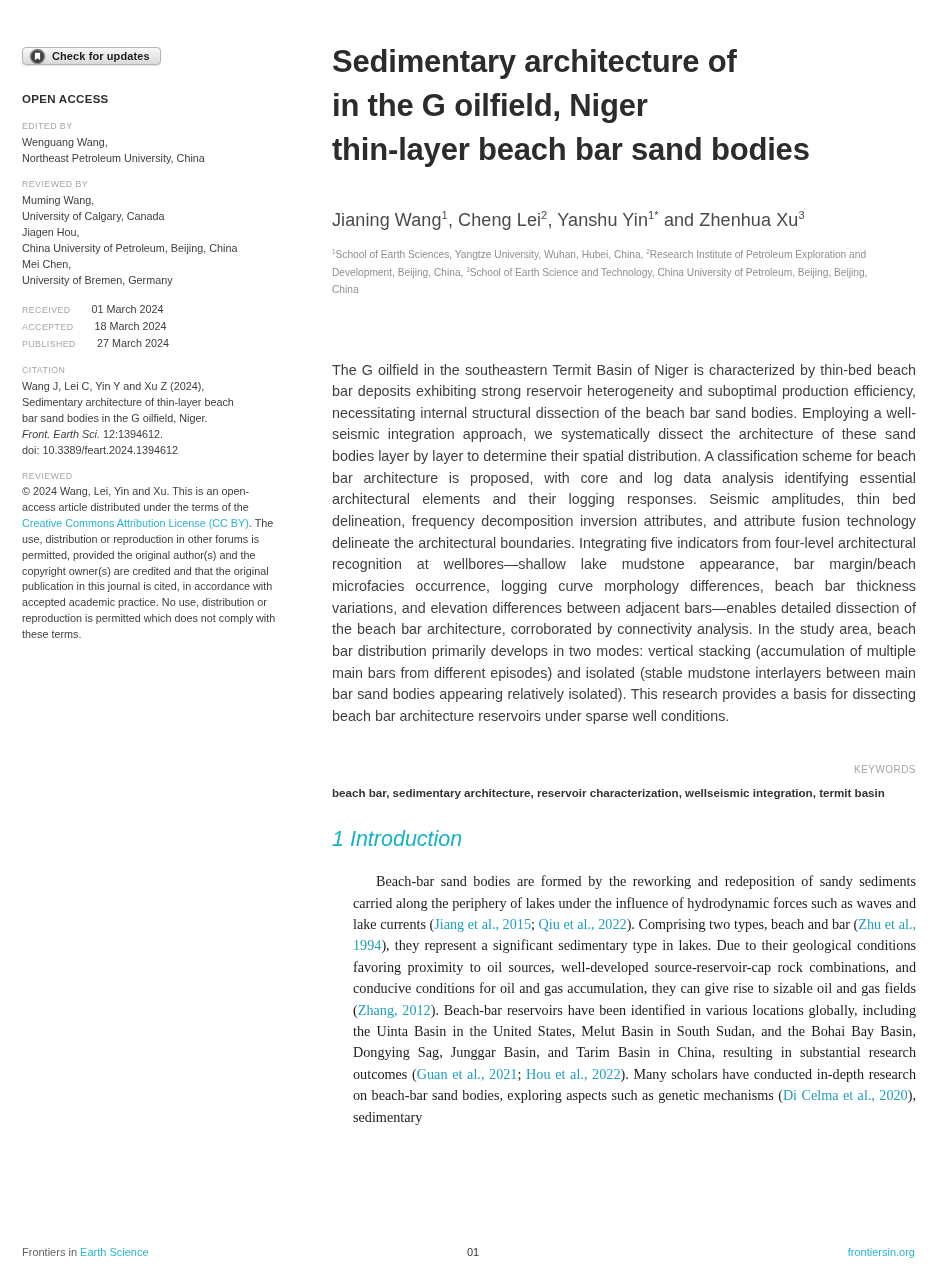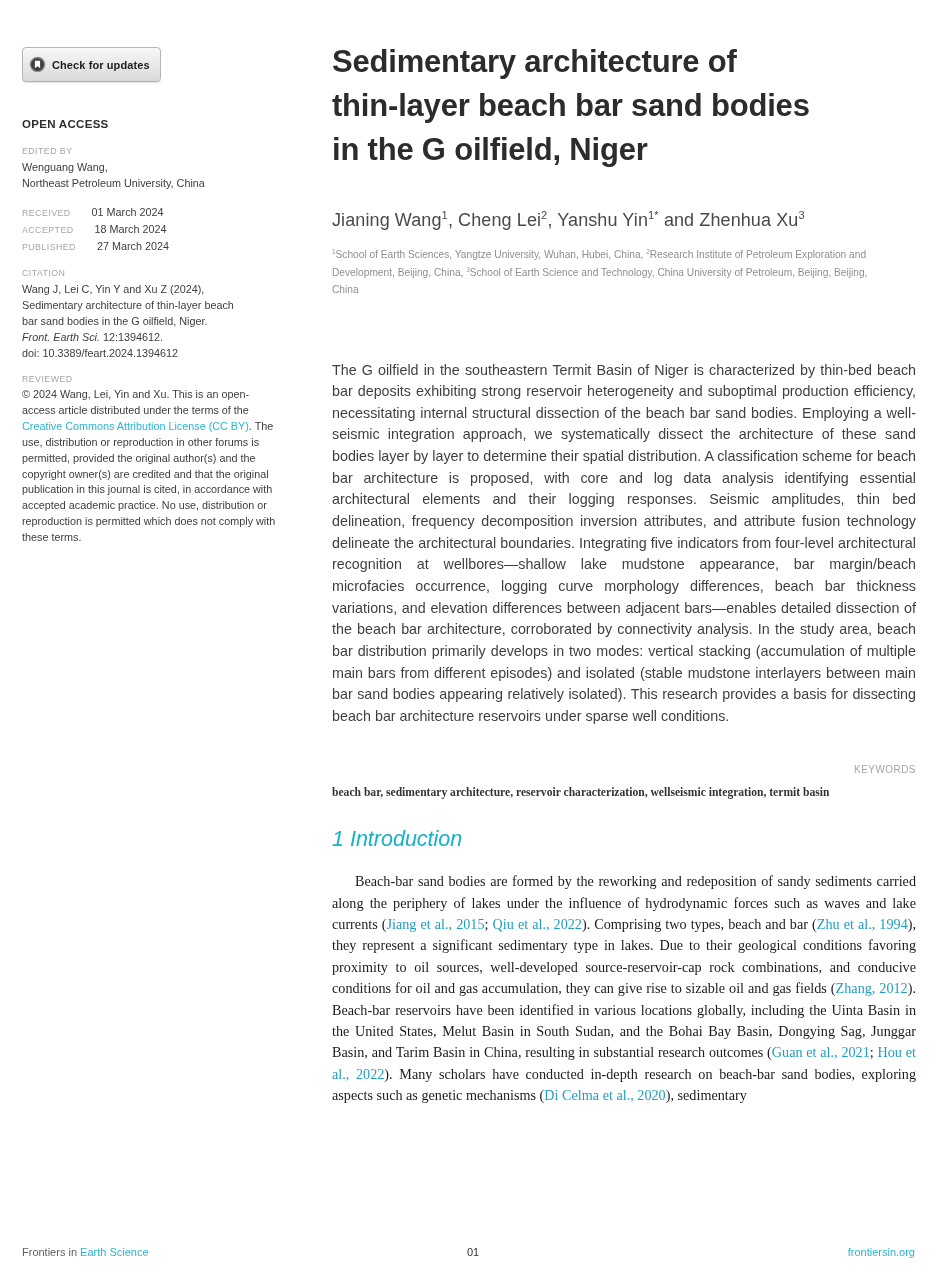--- a/index.html
+++ b/index.html
@@ -7,24 +7,24 @@
     --link:#2ab4d1;
     --serif_link:#1e9dc0;
   }
   *{margin:0;padding:0;box-sizing:border-box;}
   html,body{background:#ffffff;}
   body{font-family:"Liberation Sans",sans-serif;}
   .page{position:relative;width:946px;height:1278px;background:#ffffff;overflow:hidden;}
 
   
   .sidebar{position:absolute;left:22px;top:47px;width:262px;}
-  .badge{display:inline-flex;align-items:center;gap:6px;height:35px;padding:0 10px 0 6px;
+  .badge{display:inline-flex;align-items:center;gap:6px;height:18px;padding:0 10px 0 6px;
          border:1px solid #b5b5b5;border-radius:4px;
          background:linear-gradient(#f8f8f8,#d9d9d9);
-         box-shadow:0 1px 1px rgba(0,0,0,.12);margin-bottom:36px;cursor:pointer;}
+         box-shadow:0 1px 1px rgba(0,0,0,.12);margin-bottom:28px;cursor:pointer;}
   .badge-text{font-size:11px;font-weight:bold;color:#1f1f1f;letter-spacing:.1px;}
   .cm-logo{display:inline-flex;width:17px;height:17px;}
   .open-access{font-size:11.5px;font-weight:bold;letter-spacing:.3px;color:#2e2e2e;margin-bottom:16px;}
   .side-sec{margin-bottom:13px;}
   .side-label{font-size:8.8px;color:#a5a5a5;letter-spacing:.45px;margin-bottom:3px;}
   .side-body{font-size:10.8px;line-height:16px;color:#3d3d3d;}
   .side-body div{min-height:16px;}
   .email-line{display:flex;align-items:center;gap:5px;font-size:10.8px;line-height:16px;color:#3d3d3d;}
   .mail-icon{font-size:11px;color:#6b6b6b;line-height:1;}
   .email-link{color:#3d3d3d;text-decoration:none;cursor:pointer;}
@@ -35,24 +35,24 @@
   .sup{font-size:.62em;vertical-align:super;line-height:0;}
   .lnk{color:var(--link);text-decoration:none;cursor:pointer;}
 
   
   .content{position:absolute;left:332px;top:40px;width:584px;}
   .title{font-size:31px;line-height:44px;font-weight:600;color:#2c2c2c;letter-spacing:-.2px;}
   .authors{margin-top:38px;font-size:18px;color:#4a4a4a;letter-spacing:.1px;}
   .affiliations{margin-top:15px;font-size:10.2px;line-height:17.5px;color:#8f8f8f;width:560px;}
   .abstract{margin-top:61px;font-size:14.3px;line-height:21.65px;color:#3f3f3f;text-align:justify;}
   .kw-label{margin-top:36px;font-size:10px;color:#a5a5a5;letter-spacing:.45px;text-align:right;}
-  .keywords{margin-top:10px;font-size:11.6px;font-weight:bold;color:#333333;line-height:15.5px;text-align:justify;font-family:Liberation Serif, serif;}
+  .keywords{margin-top:10px;font-size:11.6px;font-weight:bold;color:#333333;line-height:15.5px;text-align:justify;}
   .section-heading{margin-top:27px;font-size:21.5px;font-weight:500;color:var(--accent);font-style:italic;}
   .intro{margin-top:19px;font-family:"Liberation Serif",serif;font-size:14.2px;line-height:21.4px;
-         color:#1b1b1b;text-align:justify;text-indent:23px;}
+         color:#1b1b1b;text-align:justify;text-indent:23px;margin-left:21px;}
   .intro .lnk{color:var(--serif_link);}
 
   
   .footer{position:absolute;left:0;right:0;top:1246px;height:16px;padding:0 31px 0 7px;
           font-size:11px;color:#5f5f5f;}
   .f-left{position:absolute;left:22px;top:0;}
   .f-center{position:absolute;left:50%;transform:translateX(-50%);top:0;color:#333333;}
   .f-right{position:absolute;right:31px;top:0;}
   .f-right a{color:var(--link);text-decoration:none;cursor:pointer;}
 </style>
@@ -77,20 +77,31 @@
     <div class="open-access">OPEN ACCESS</div>
 
     <div class="side-sec">
       <div class="side-label">EDITED BY</div>
       <div class="side-body">
           <div>Wenguang Wang,</div>
           <div>Northeast Petroleum University, China</div>
         </div>
     </div>
 
+    <div class="side-sec">
+      <div class="side-label">REVIEWED BY</div>
+      <div class="side-body">
+          <div>Muming Wang,</div>
+          <div>University of Calgary, Canada</div>
+          <div>Jiagen Hou,</div>
+          <div>China University of Petroleum, Beijing, China</div>
+          <div>Mei Chen,</div>
+          <div>University of Bremen, Germany</div>
+        </div>
+    </div>
 
 
     <div class="side-sec">
       <div class="date-line">
         <span class="lbl">RECEIVED</span><span>01 March 2024</span>
       </div>
       <div class="date-line">
         <span class="lbl">ACCEPTED</span><span>18 March 2024</span>
       </div>
       <div class="date-line">
@@ -112,22 +123,22 @@
     <div class="side-sec">
       <div class="side-label">REVIEWED</div>
       <div class="copyright-body"><span>© 2024 Wang, Lei, Yin and Xu. This is an open-access article distributed under the terms of the </span><a class="lnk">Creative Commons Attribution License (CC BY)</a><span>. The use, distribution or reproduction in other forums is permitted, provided the original author(s) and the copyright owner(s) are credited and that the original publication in this journal is cited, in accordance with accepted academic practice. No use, distribution or reproduction is permitted which does not comply with these terms.</span></div>
     </div>
 
   </aside>
 
   <main class="content">
     <h1 class="title">
         <div>Sedimentary architecture of</div>
+        <div>in the G oilfield, Niger</div>
         <div>thin-layer beach bar sand bodies</div>
-        <div>in the G oilfield, Niger</div>
       </h1>
     <div class="authors"><span>Jianing Wang</span><span class="sup">1</span><span>, Cheng Lei</span><span class="sup">2</span><span>, Yanshu Yin</span><span class="sup">1*</span><span> and Zhenhua Xu</span><span class="sup">3</span></div>
     <div class="affiliations"><span class="sup">1</span><span>School of Earth Sciences, Yangtze University, Wuhan, Hubei, China, </span><span class="sup">2</span><span>Research Institute of Petroleum Exploration and Development, Beijing, China, </span><span class="sup">3</span><span>School of Earth Science and Technology, China University of Petroleum, Beijing, Beijing, China</span></div>
     <p class="abstract">The G oilfield in the southeastern Termit Basin of Niger is characterized by thin-bed beach bar deposits exhibiting strong reservoir heterogeneity and suboptimal production efficiency, necessitating internal structural dissection of the beach bar sand bodies. Employing a well-seismic integration approach, we systematically dissect the architecture of these sand bodies layer by layer to determine their spatial distribution. A classification scheme for beach bar architecture is proposed, with core and log data analysis identifying essential architectural elements and their logging responses. Seismic amplitudes, thin bed delineation, frequency decomposition inversion attributes, and attribute fusion technology delineate the architectural boundaries. Integrating five indicators from four-level architectural recognition at wellbores—shallow lake mudstone appearance, bar margin/beach microfacies occurrence, logging curve morphology differences, beach bar thickness variations, and elevation differences between adjacent bars—enables detailed dissection of the beach bar architecture, corroborated by connectivity analysis. In the study area, beach bar distribution primarily develops in two modes: vertical stacking (accumulation of multiple main bars from different episodes) and isolated (stable mudstone interlayers between main bar sand bodies appearing relatively isolated). This research provides a basis for dissecting beach bar architecture reservoirs under sparse well conditions.</p>
     <div class="kw-label">KEYWORDS</div>
     <div class="keywords">beach bar, sedimentary architecture, reservoir characterization, wellseismic integration, termit basin</div>
     <h2 class="section-heading">1 Introduction</h2>
     <p class="intro"><span>Beach-bar sand bodies are formed by the reworking and redeposition of sandy sediments carried along the periphery of lakes under the influence of hydrodynamic forces such as waves and lake currents (</span><a class="lnk">Jiang et al., 2015</a><span>; </span><a class="lnk">Qiu et al., 2022</a><span>). Comprising two types, beach and bar (</span><a class="lnk">Zhu et al., 1994</a><span>), they represent a significant sedimentary type in lakes. Due to their geological conditions favoring proximity to oil sources, well-developed source-reservoir-cap rock combinations, and conducive conditions for oil and gas accumulation, they can give rise to sizable oil and gas fields (</span><a class="lnk">Zhang, 2012</a><span>). Beach-bar reservoirs have been identified in various locations globally, including the Uinta Basin in the United States, Melut Basin in South Sudan, and the Bohai Bay Basin, Dongying Sag, Junggar Basin, and Tarim Basin in China, resulting in substantial research outcomes (</span><a class="lnk">Guan et al., 2021</a><span>; </span><a class="lnk">Hou et al., 2022</a><span>). Many scholars have conducted in-depth research on beach-bar sand bodies, exploring aspects such as genetic mechanisms (</span><a class="lnk">Di Celma et al., 2020</a><span>), sedimentary</span></p>
   </main>
 

